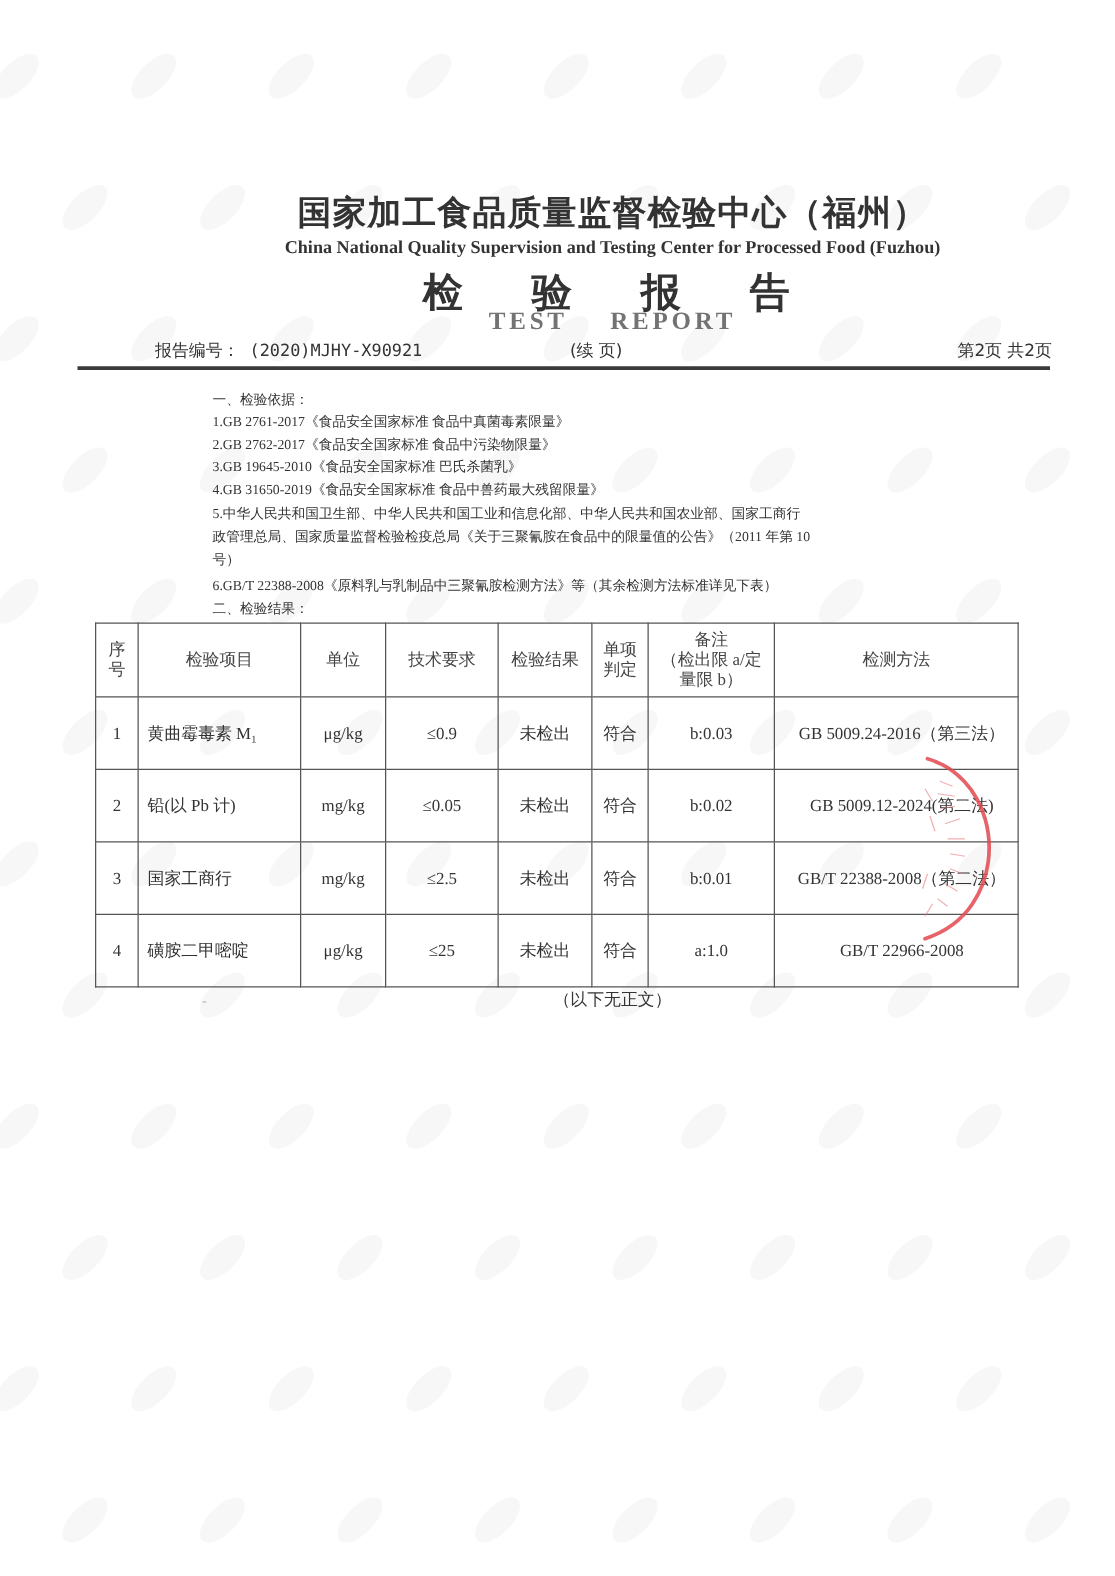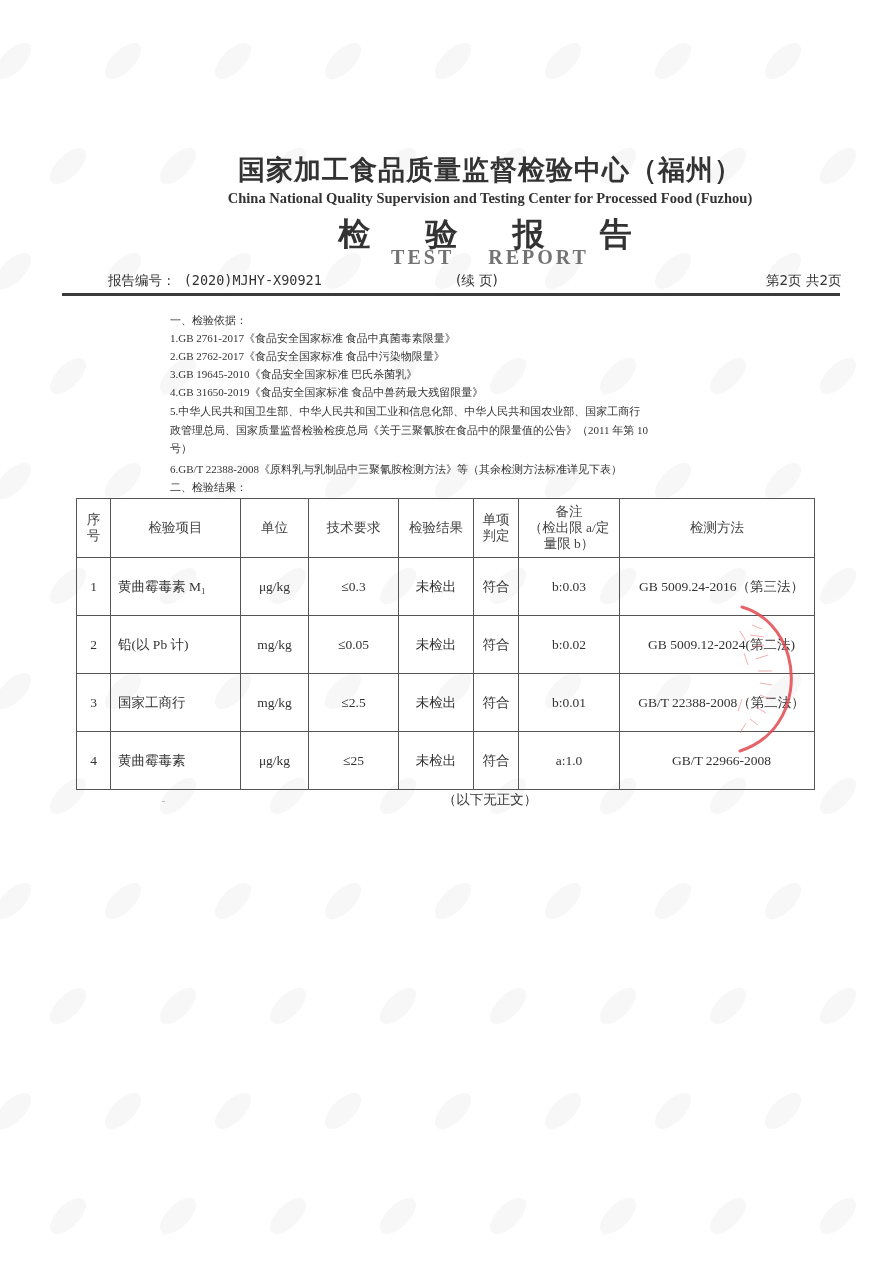--- a/index.html
+++ b/index.html
@@ -28,21 +28,21 @@
     font-family: "DejaVu Serif", serif; font-weight: bold; font-size: 32px; color: #333;
     letter-spacing: 22px; padding-left: 12px; box-sizing: border-box;
   }
   .title-report-en {
     left: 0; width: 892px; top: 246px; text-align: center;
     font-family: "Liberation Serif", serif; font-weight: bold; font-size: 20px; color: #737373;
     letter-spacing: 3px;
   }
   .title-report-en span.gap { display: inline-block; width: 34px; }
   .meta { top: 272px; font-size: 13.5px; font-family: "DejaVu Sans Mono", "Liberation Mono", monospace; color: #333; }
-  .meta-left { left: 64px; }
+  .meta-left { left: 80px; }
   .meta-center { left: 412px; }
   .meta-right { left: 722px; }
   .rule { position: absolute; left: 62px; top: 293px; width: 778px; height: 3px; background: #3a3a3a; }
   .body-text {
     left: 126px; font-size: 11px; color: #333; line-height: 18px;
     font-family: "Liberation Serif", "DejaVu Serif", serif;
   }
   table.results {
     position: absolute; left: 76px; top: 498px; width: 738px;
     border-collapse: collapse; table-layout: fixed;
@@ -217,21 +217,21 @@
         <div>量限 b）</div>
       </th>
       <th>检测方法</th>
     </tr>
   </thead>
   <tbody>
     <tr>
       <td>1</td>
       <td class="item">黄曲霉毒素 M₁</td>
       <td>μg/kg</td>
-      <td>≤0.3</td>
+      <td>≤0.9</td>
       <td>未检出</td>
       <td>符合</td>
       <td>b:0.03</td>
       <td class="method">GB 5009.24-2016（第三法）</td>
     </tr>
     <tr>
       <td>2</td>
       <td class="item">铅(以 Pb 计)</td>
       <td>mg/kg</td>
       <td>≤0.05</td>
@@ -245,21 +245,21 @@
       <td class="item">国家工商行</td>
       <td>mg/kg</td>
       <td>≤2.5</td>
       <td>未检出</td>
       <td>符合</td>
       <td>b:0.01</td>
       <td class="method">GB/T 22388-2008（第二法）</td>
     </tr>
     <tr>
       <td>4</td>
-      <td class="item">黄曲霉毒素</td>
+      <td class="item">磺胺二甲嘧啶</td>
       <td>μg/kg</td>
       <td>≤25</td>
       <td>未检出</td>
       <td>符合</td>
       <td>a:1.0</td>
       <td class="method">GB/T 22966-2008</td>
     </tr>
   </tbody>
 </table>
 

